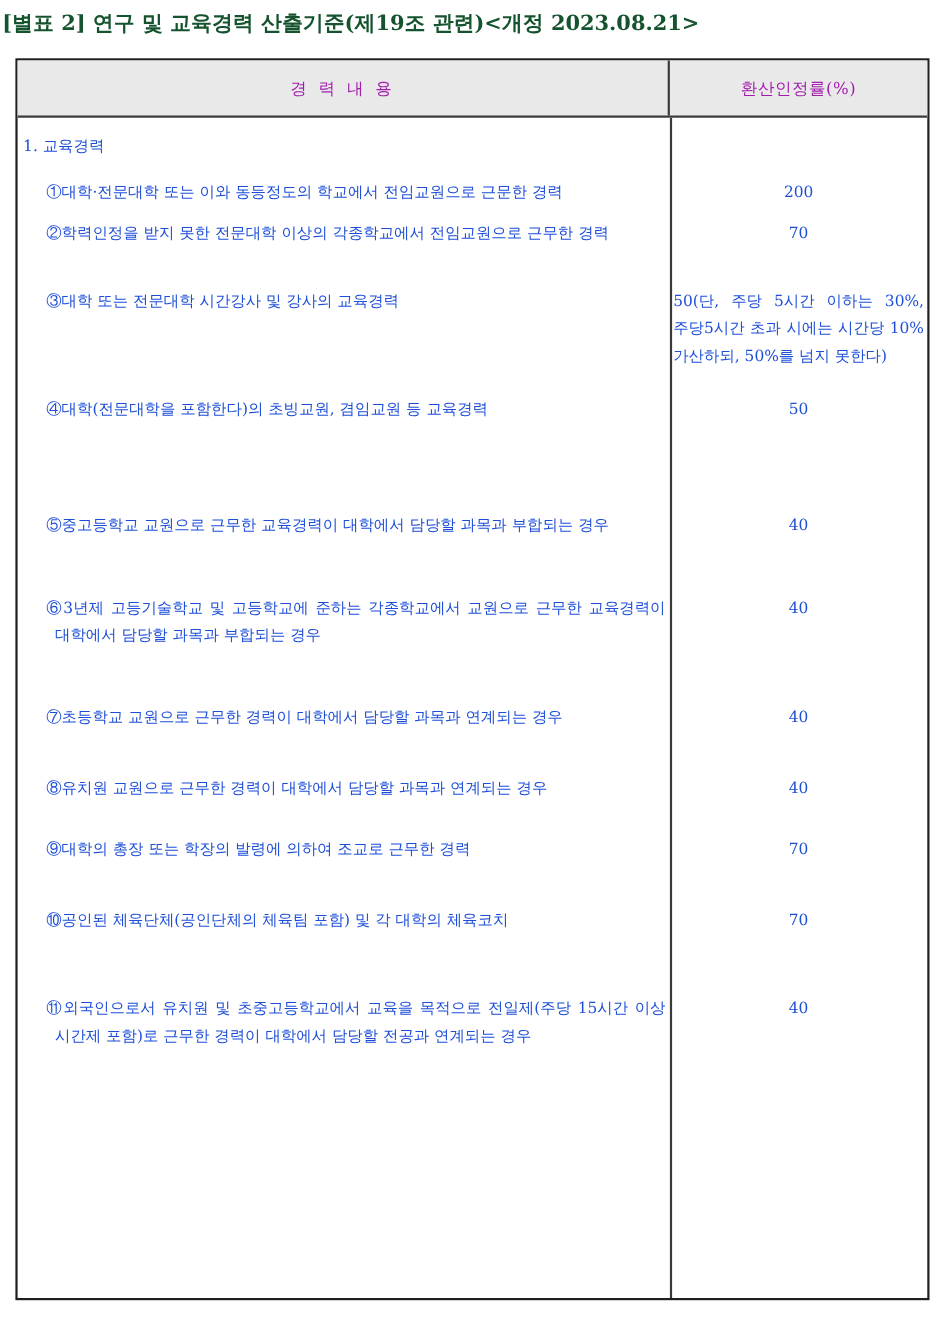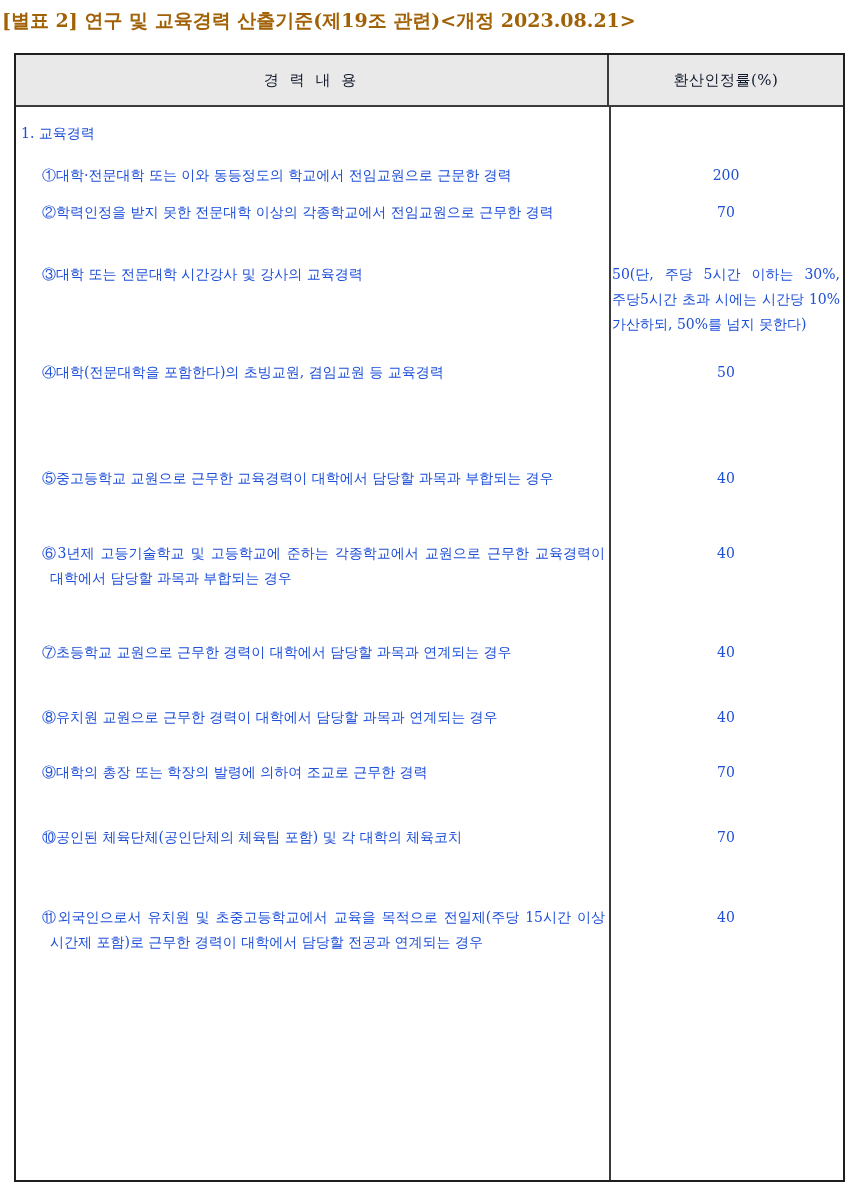--- a/index.html
+++ b/index.html
@@ -7,36 +7,36 @@
   body {
     width: 863px; height: 1197px; overflow: hidden;
     font-family: "DejaVu Serif", "Liberation Serif", serif;
     color: #111111;
   }
   .page { position: relative; width: 863px; height: 1197px; background: #ffffff; }
 
   .title {
     position: absolute; top: 8px; left: 2px;
     font-size: 19px; font-weight: bold; letter-spacing: 0px;
-    white-space: nowrap; color: #a16207;
+    white-space: nowrap; color: #14532d;
   }
 
   .table {
     position: absolute; top: 53px; left: 14px;
     width: 831px; height: 1129px;
     border: 2px solid #1f1f1f; background: #ffffff;
   }
 
   .thead {
     display: flex; height: 52px;
     background: #e9e9e9; border-bottom: 2px solid #3b3b3b;
   }
   .th {
     display: flex; align-items: center; justify-content: center;
-    font-size: 15px; color: #0f172a;
+    font-size: 15px; color: #a21caf;
   }
   .th-left { width: 593px; border-right: 2px solid #3b3b3b; letter-spacing: 3px; }
   .th-right { flex: 1; letter-spacing: 0.5px; }
 
   .tbody { position: relative; height: 1073px; overflow: hidden; }
   .vdivider {
     position: absolute; left: 593px; top: 0; bottom: 0; width: 2px;
     background: #3b3b3b;
   }
 

